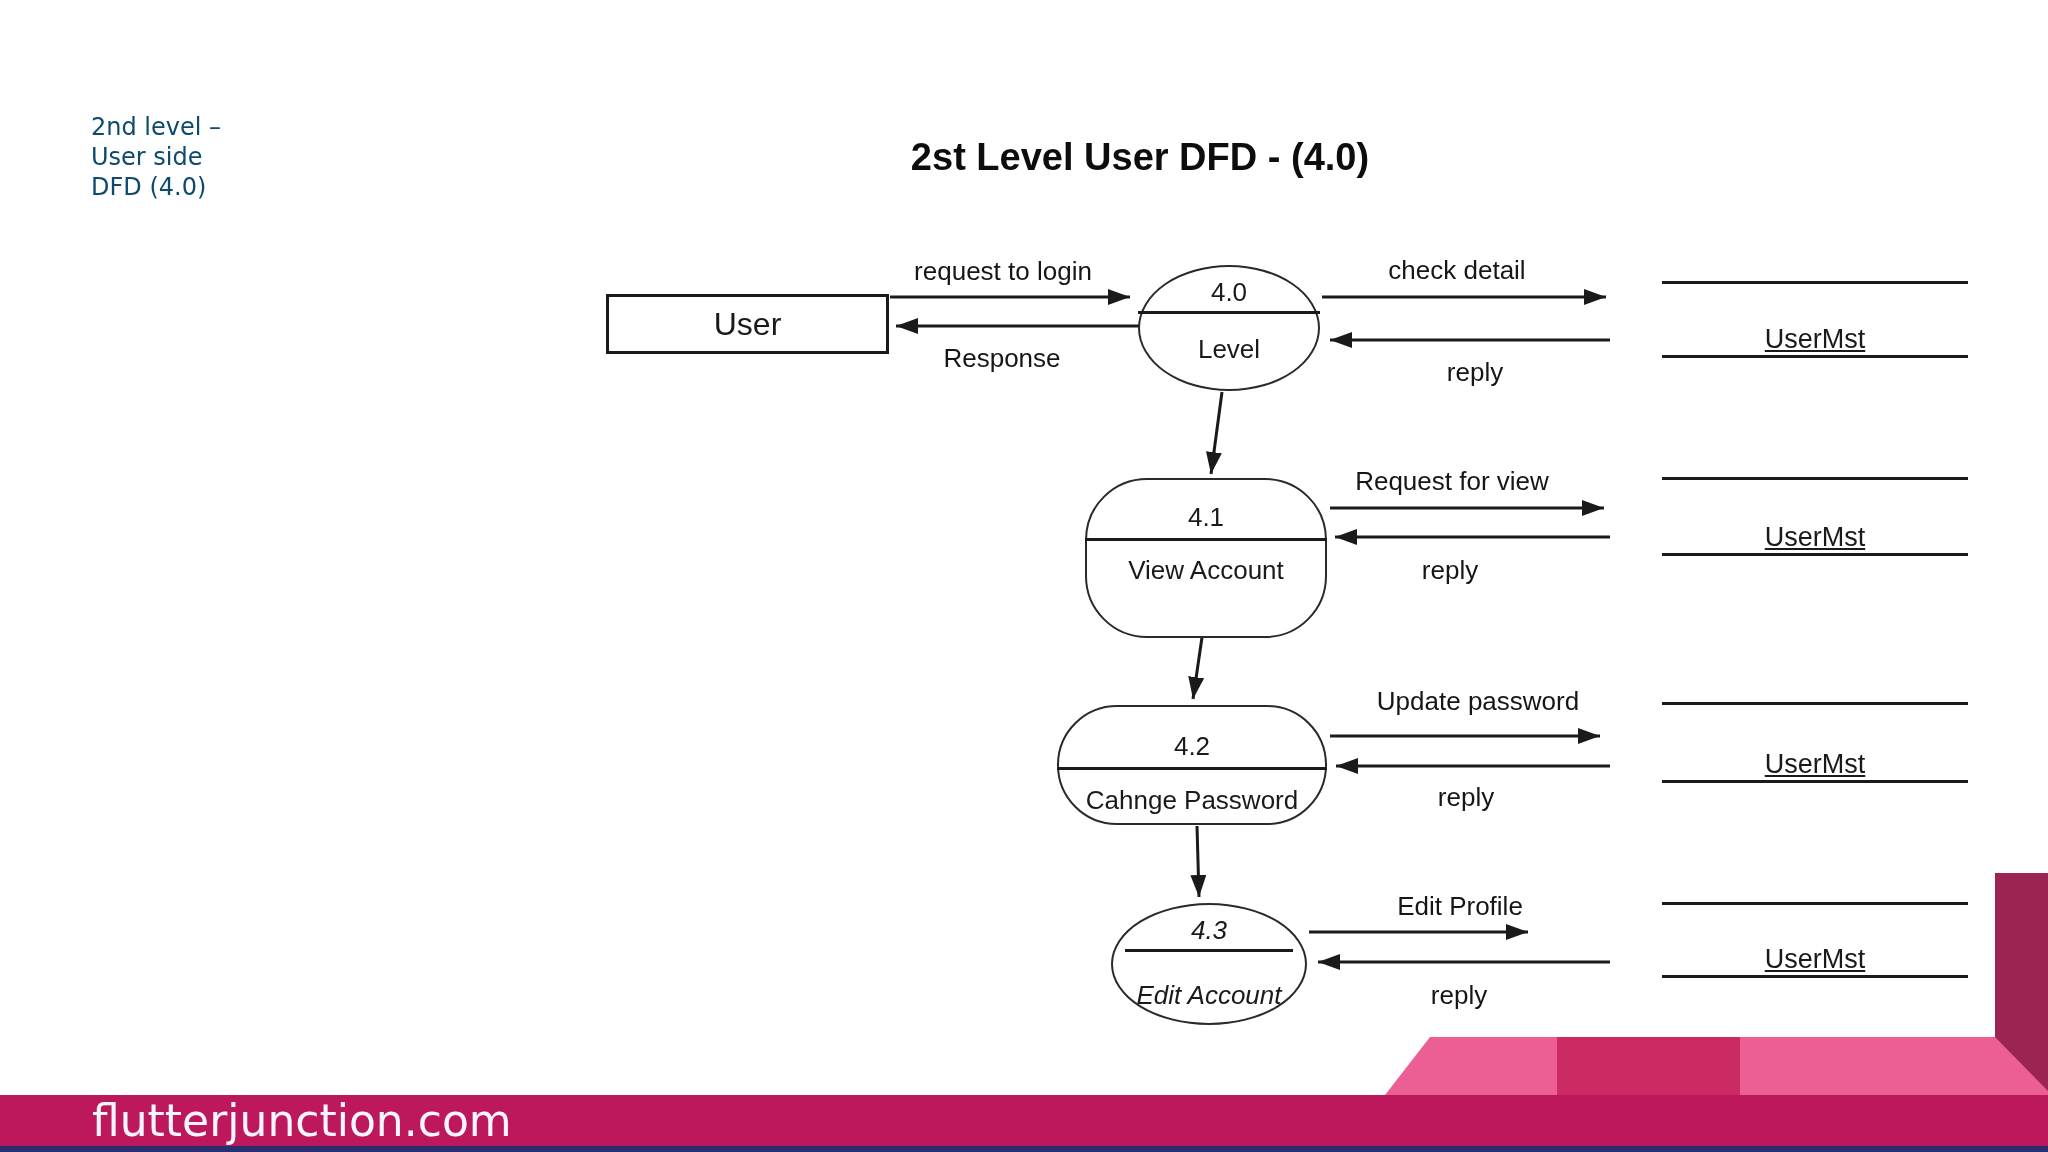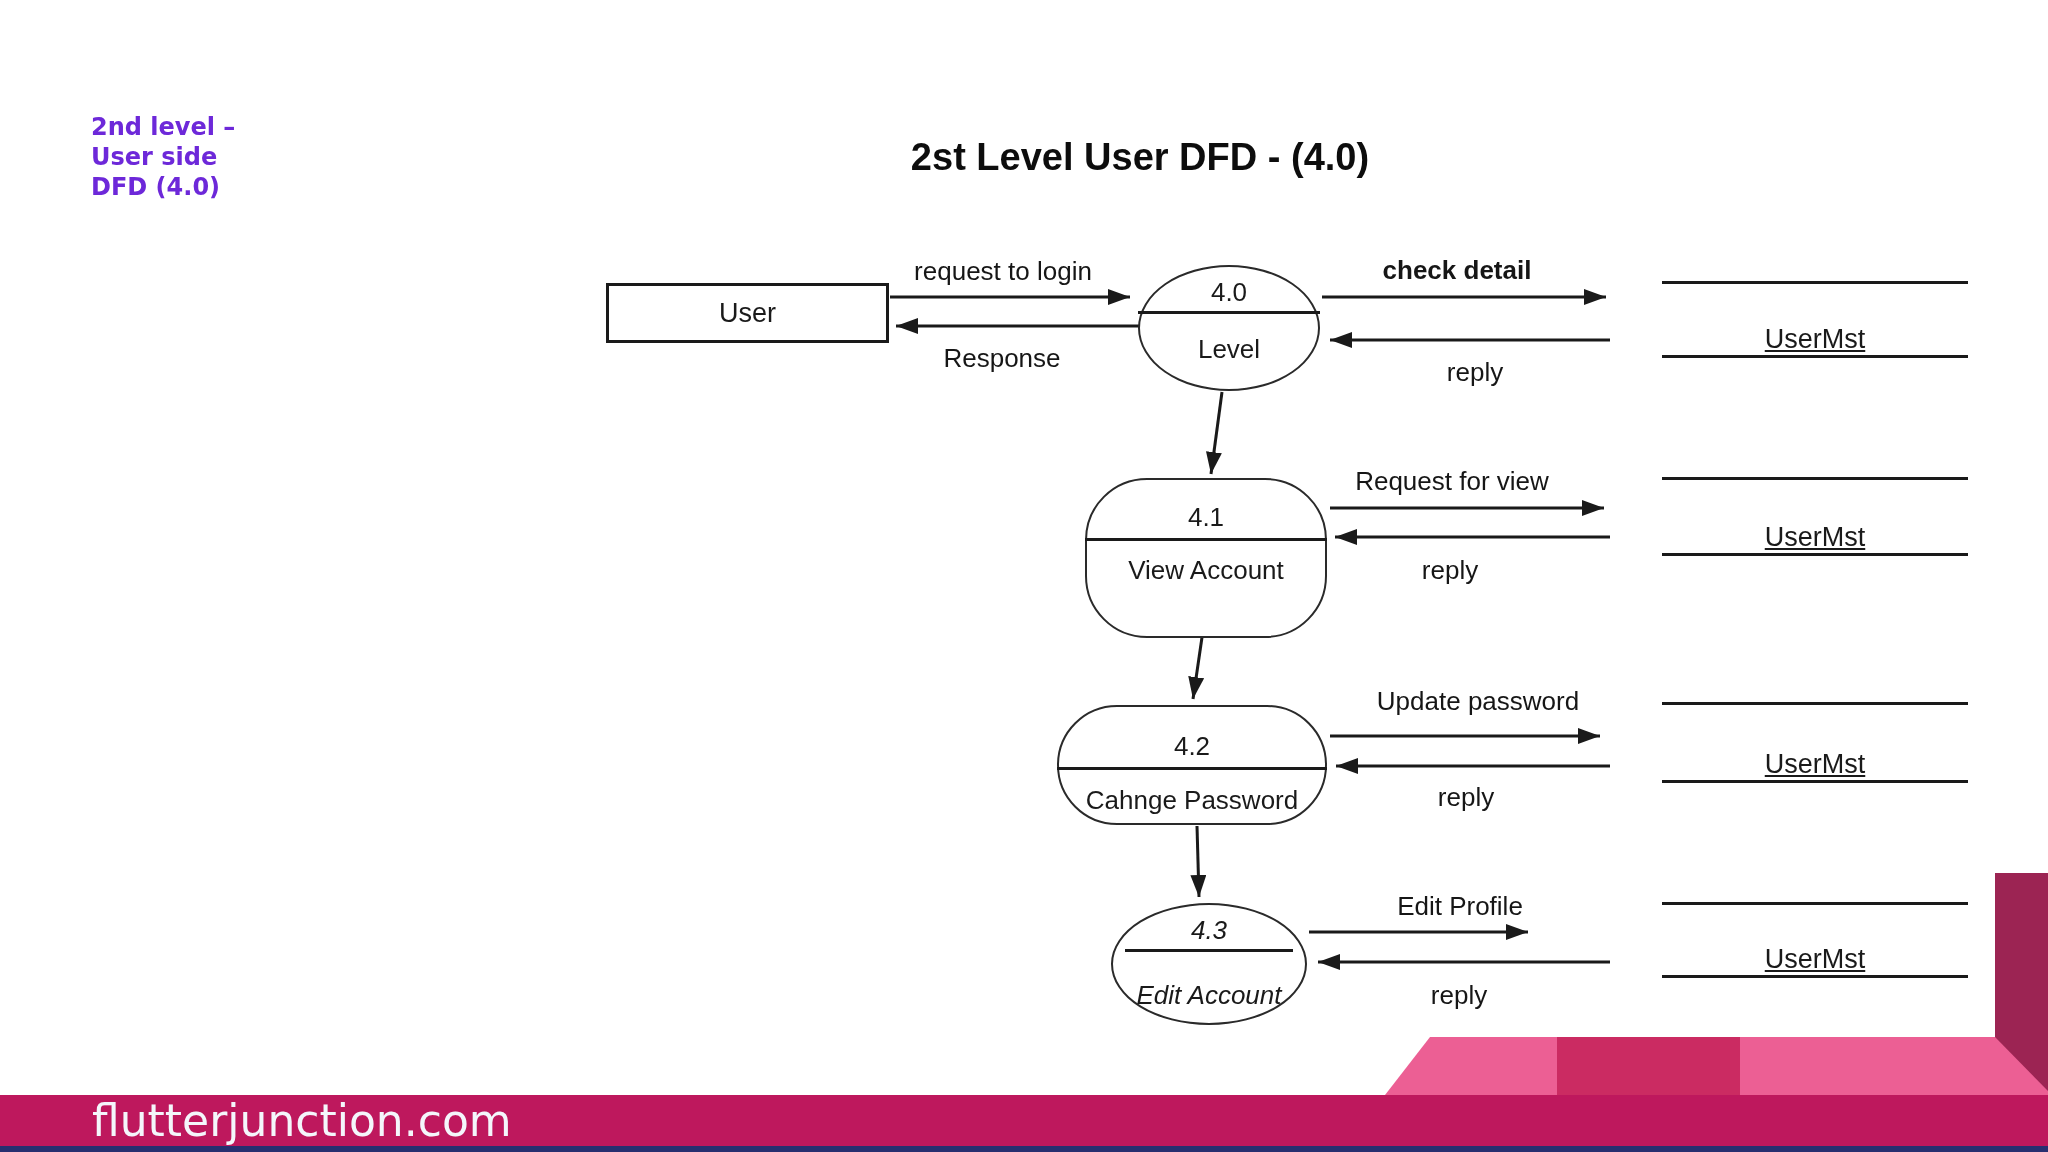--- a/index.html
+++ b/index.html
@@ -1,29 +1,29 @@
 <!DOCTYPE html>
 <html><head>
 <meta charset="utf-8">
 <style>
   html,body{margin:0;padding:0;background:#ffffff;}
   .slide{position:relative;width:2048px;height:1152px;background:#ffffff;overflow:hidden;
          font-family:"Liberation Sans","DejaVu Sans",sans-serif;color:#1a1a1a;}
 
   
   .note{position:absolute;left:91px;top:112px;font-size:24px;line-height:30px;
-        color:#6d28d9;font-family:"DejaVu Sans","Liberation Sans",sans-serif;font-weight:bold;}
+        color:#0c4a6e;font-family:"DejaVu Sans","Liberation Sans",sans-serif;}
 
   
   .title{position:absolute;left:905px;top:136px;width:470px;text-align:center;
          font-size:38px;font-weight:bold;color:#0d0d0d;letter-spacing:0px;}
 
   
   .entity{position:absolute;border:3px solid #1a1a1a;display:flex;align-items:center;
-          justify-content:center;font-size:27px;background:#ffffff;box-sizing:border-box;}
+          justify-content:center;font-size:32px;background:#ffffff;box-sizing:border-box;margin-top:11px;}
   .entity.user{left:606px;top:283px;width:283px;height:60px;}
 
   
   .process{position:absolute;border:2px solid #2a2a2a;background:#ffffff;box-sizing:border-box;}
   .process .pnum{position:absolute;left:0;width:100%;text-align:center;font-size:26px;}
   .process .pname{position:absolute;left:0;width:100%;text-align:center;font-size:26px;}
   .process .divider{position:absolute;left:-2px;right:-2px;border-top:3px solid #1a1a1a;}
   .p0{left:1138px;top:265px;width:182px;height:126px;border-radius:50%;}
   .p0 .divider{top:44px;}  .p0 .pnum{top:10px;}  .p0 .pname{top:67px;}
   .p1{left:1085px;top:478px;width:242px;height:160px;border-radius:62px;}
@@ -135,21 +135,21 @@
   </div>
   <div class="store s3">
     <span>UserMst</span>
   </div>
   <div class="store s4">
     <span>UserMst</span>
   </div>
 
   <div class="flabel" style="left:1003px;top:271px;">request to login</div>
   <div class="flabel" style="left:1002px;top:358px;">Response</div>
-  <div class="flabel" style="left:1457px;top:270px;font-weight:bold;">check detail</div>
+  <div class="flabel" style="left:1457px;top:270px;">check detail</div>
   <div class="flabel" style="left:1475px;top:372px;">reply</div>
   <div class="flabel" style="left:1452px;top:481px;">Request for view</div>
   <div class="flabel" style="left:1450px;top:570px;">reply</div>
   <div class="flabel" style="left:1478px;top:701px;">Update password</div>
   <div class="flabel" style="left:1466px;top:797px;">reply</div>
   <div class="flabel" style="left:1460px;top:906px;">Edit Profile</div>
   <div class="flabel" style="left:1459px;top:995px;">reply</div>
 
   <div class="maroon-bar"></div>
   <div class="band">

